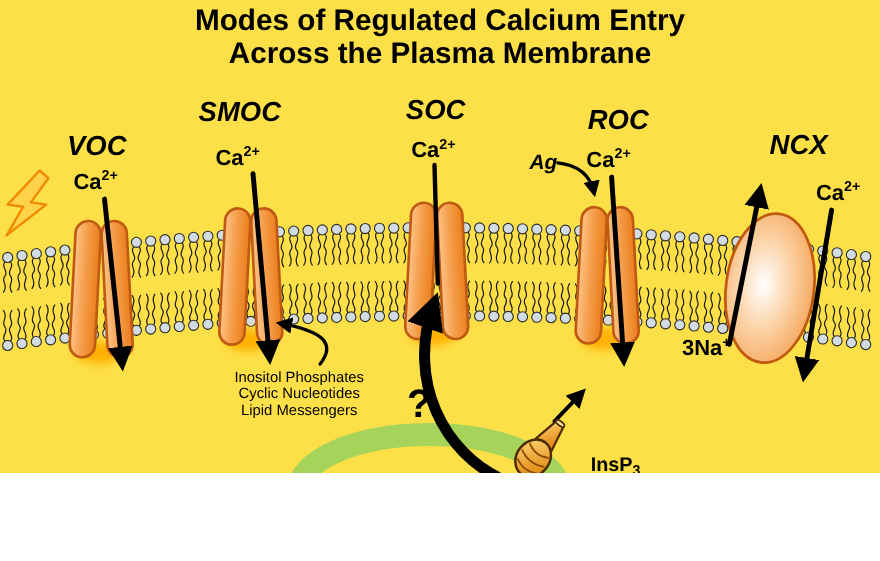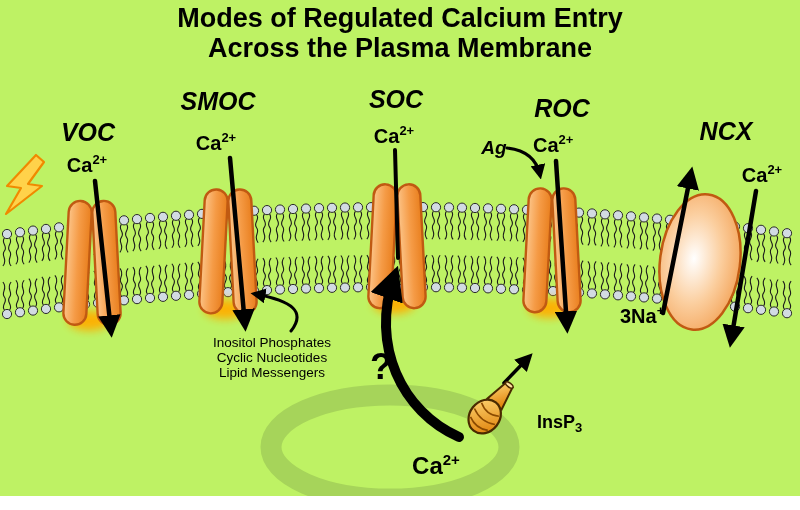--- a/index.html
+++ b/index.html
@@ -1,17 +1,17 @@
 <!DOCTYPE html>
 <html><head>
 <meta charset="utf-8">
 <title>Modes of Regulated Calcium Entry</title>
 <style>
   html,body{margin:0;padding:0;background:#fff;}
-  .stage{position:relative;width:800px;height:496px;background:#bef264;overflow:hidden;
+  .stage{position:relative;width:800px;height:430px;background:#fde047;overflow:hidden;
          font-family:"Liberation Sans",sans-serif;}
   svg{display:block;}
   text{fill:#000;}
   .title{font:700 27px "Liberation Sans",sans-serif;}
   .chan{font:italic 700 25px "Liberation Sans",sans-serif;}
   .ion{font:700 20px "Liberation Sans",sans-serif;}
   .sup{font-size:13px;}
   .ion-big{font:700 24px "Liberation Sans",sans-serif;}
   .sup-big{font-size:15px;}
   .ag{font:italic 700 19px "Liberation Sans",sans-serif;}

